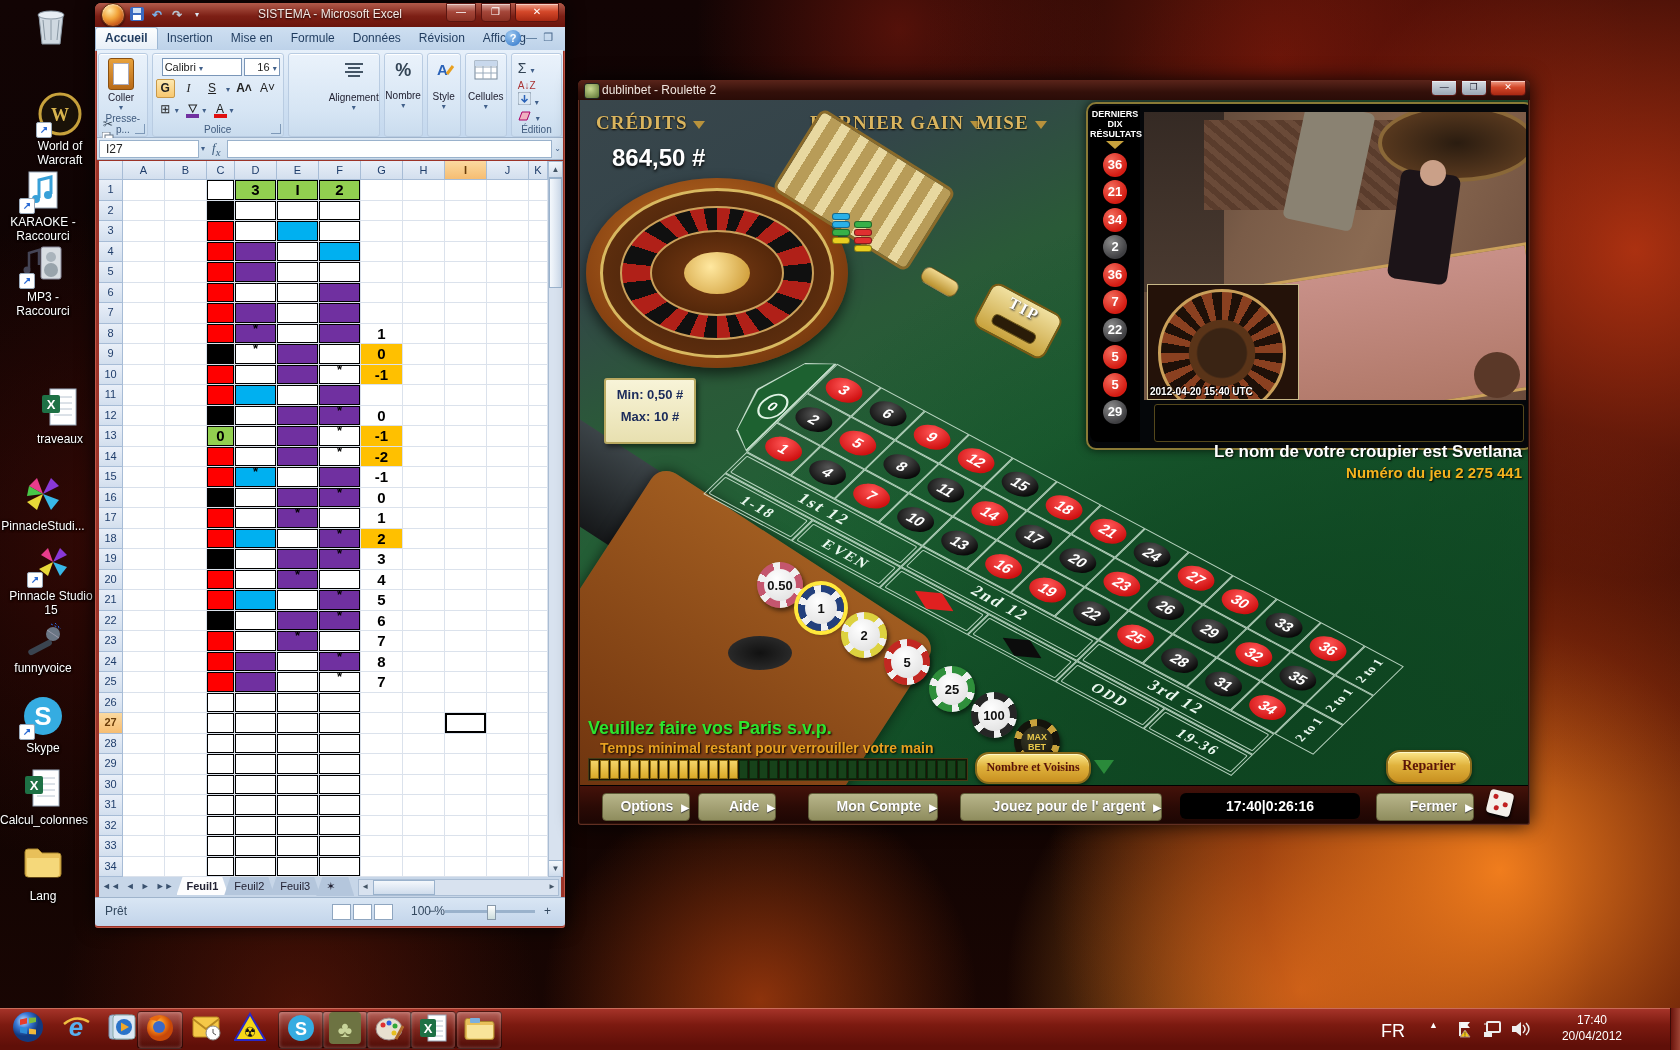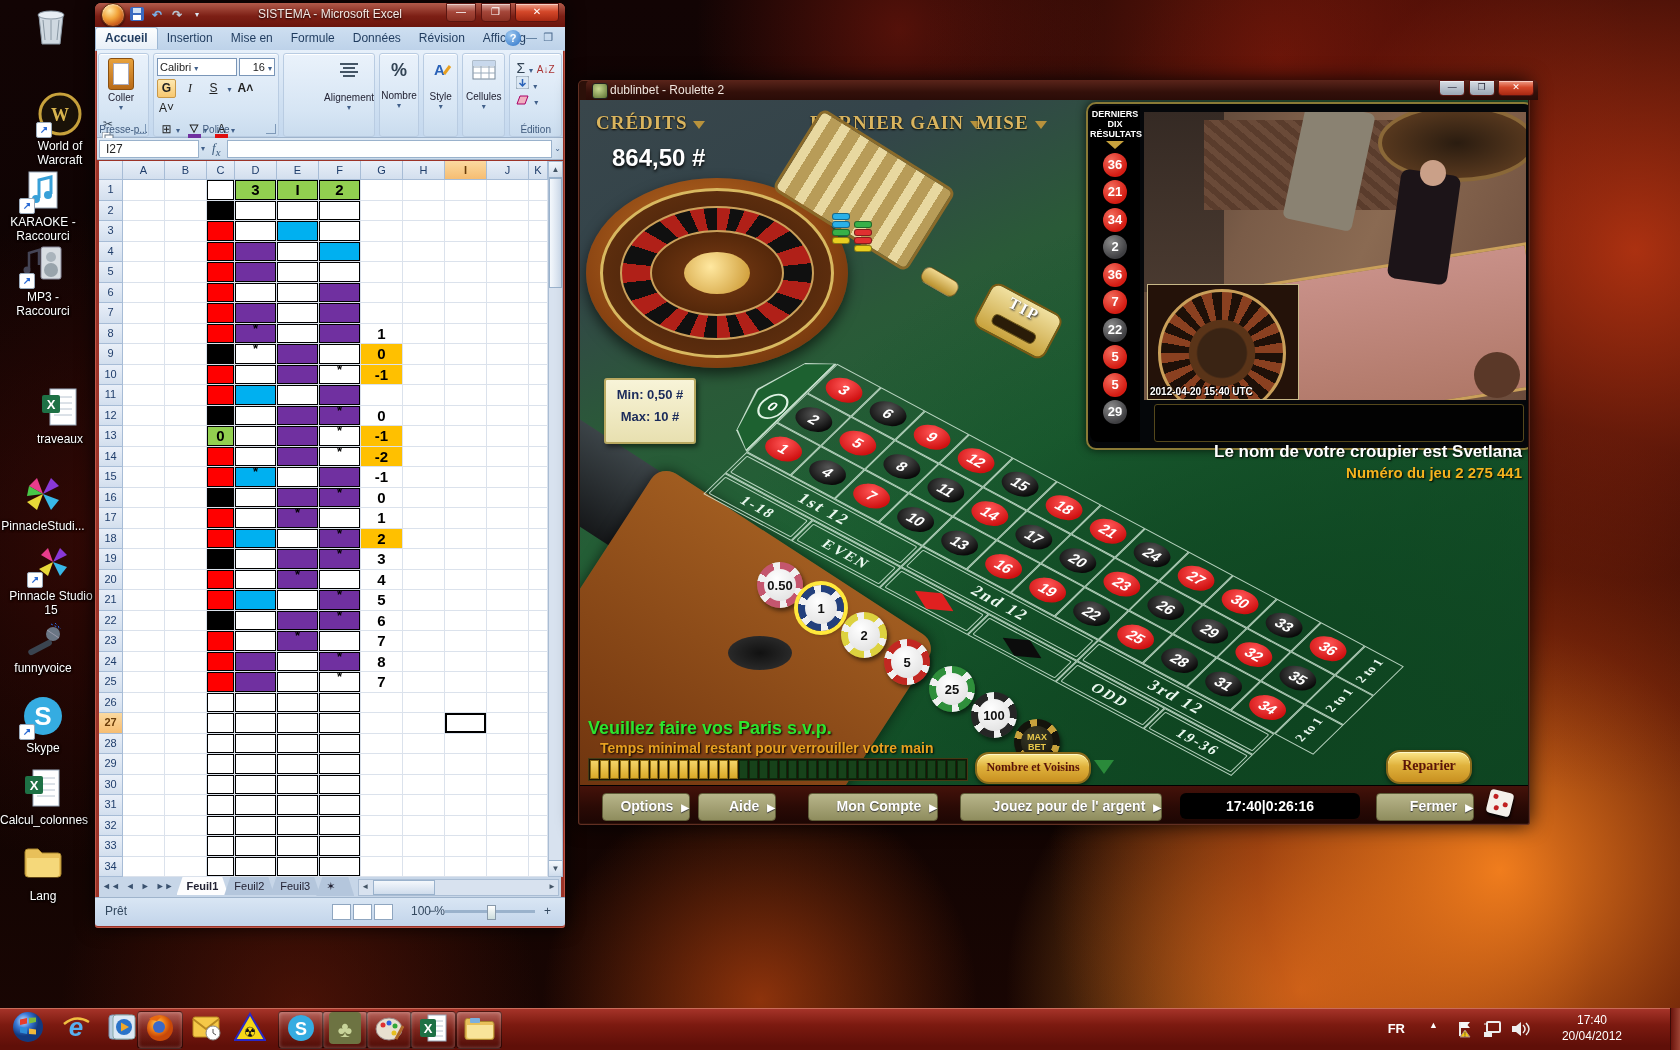--- a/index.html
+++ b/index.html
@@ -108,21 +108,21 @@
   #zoomslider .knob{position:absolute;left:42px;top:-5px;width:7px;height:13px;background:linear-gradient(#fff,#cdd);border:1px solid #89a;cursor:pointer;}
   
   #vscroll{left:453px;top:158px;width:15px;height:716px;background:#d8e2ef;border:1px solid #aabdd4;box-sizing:border-box;}
   .varr{width:13px;height:15px;background:linear-gradient(#f4f8fc,#cfdcec);border-bottom:1px solid #9ab2cc;
     font-size:8px;text-align:center;line-height:15px;color:#456;cursor:pointer;}
   #vthumb{width:13px;height:110px;background:linear-gradient(90deg,#f4f8fc,#cfdcec);border:1px solid #9ab2cc;
     box-sizing:border-box;cursor:grab;}
   
   #rwin{left:578px;top:80px;width:952px;height:745px;background:#2c1009;border-radius:5px 5px 3px 3px;
     box-shadow:0 0 20px rgba(0,0,0,.85), inset 0 0 0 1px rgba(255,140,110,.25);}
-  #r-titlebar{left:8px;top:0;width:100%;height:20px;border-radius:5px 5px 0 0;
+  #r-titlebar{left:0;top:0;width:100%;height:20px;border-radius:5px 5px 0 0;
     background:linear-gradient(#5a241a,#33100a 60%,#2a0c07);color:#efe5de;font-size:12px;}
   #r-title{position:absolute;left:24px;top:3px;}
   #r-icon{position:absolute;left:6px;top:3px;width:14px;height:14px;border-radius:3px;
     background:radial-gradient(circle at 40% 35%,#c8d890,#5a7030);border:1px solid #222;}
   #r-ctrl{position:absolute;right:4px;top:0;}
   #r-content{left:2px;top:20px;width:948px;height:723px;overflow:hidden;position:absolute;
     background:
      radial-gradient(ellipse at 75% 85%, #0e4420 0%, transparent 60%),
      linear-gradient(155deg,#39464b 0%,#34444a 14%,#2a5a38 30%,#1e6234 48%,#14532a 70%,#0e4423 100%);}
   
@@ -440,21 +440,21 @@
           <div class="sicon"><svg width="12" height="12">
                 <rect x="1" y="0" width="10" height="5" fill="#e8b838" stroke="#976"></rect>
                 <rect x="5" y="6" width="2" height="6" fill="#976"></rect>
               </svg></div>
         </div>
         <div class="gname">Presse-p...</div>
         <div class="launcher"></div>
       </div>
 
       <div class="rgroup" style="width:148px;">
-        <div style="display:flex;gap:2px;margin:4px 3px 2px 3px;">
+        <div style="display:flex;gap:2px;margin:4px 3px 2px 9px;">
           <div class="selbox" style="width:74px;"><span>Calibri</span> <span class="ddarrow">▾</span></div>
           <div class="selbox" style="width:30px;text-align:right;"><span>16</span> <span class="ddarrow">▾</span></div>
         </div>
         <div style="margin:1px 3px;">
           <span class="fmtbtn on" style="font-weight:bold;">G</span>
           <span class="fmtbtn" style="font-style:italic;font-family:'Liberation Serif',serif;">I</span>
           <span class="fmtbtn" style="text-decoration:underline;">S</span>
           <span class="ddarrow">▾</span>
           <span class="fmtbtn" style="font-weight:bold;">A˄</span>
           <span class="fmtbtn">A˅</span>
@@ -1451,21 +1451,21 @@
     </div>
     <div class="tbslot open" style="left:456px;">
       <span class="g"><svg width="32" height="28">
             <path d="M2 7 q0-2.5 2.5-2.5 h8 l3 3 h13 q2.5 0 2.5 2.5 v13 q0 2.5 -2.5 2.5 h-24 q-2.5 0-2.5 -2.5 Z" fill="#e8c05a" stroke="#a8852c"></path>
             <path d="M4 11 h26 v11 q0 2.5 -2.5 2.5 h-21 q-2.5 0 -2.5 -2.5 Z" fill="#f8e49a"></path>
             <rect x="7" y="4" width="10" height="5" rx="1" fill="#7ab0e0"></rect>
           </svg></span>
     </div>
 
     <div id="tray">
-      <span style="position:absolute;right:265px;top:13px;font-size:13px;cursor:pointer;font-weight:bold;">FR</span>
+      <span style="position:absolute;right:265px;top:13px;font-size:18px;cursor:pointer;">FR</span>
       <span class="trayic" style="right:232px;font-size:9px;">▲</span>
       <span class="trayic" style="right:196px;"><svg width="18" height="18">
             <path d="M4 2 v14" stroke="#eee" stroke-width="2"></path>
             <path d="M5 2 h9 l-2.5 3 l2.5 3 h-9" fill="#f8f8f8"></path>
             <path d="M9 10 l5 7 h-10 Z" fill="#f5c818" stroke="#a88"></path>
             <text x="9" y="16.5" font-size="7" text-anchor="middle" fill="#222">!</text>
           </svg></span>
       <span class="trayic" style="right:168px;"><svg width="20" height="18">
             <rect x="5" y="2" width="13" height="10" rx="1" fill="none" stroke="#eee" stroke-width="2"></rect>
             <rect x="2" y="12" width="8" height="5" fill="#eee"></rect>

